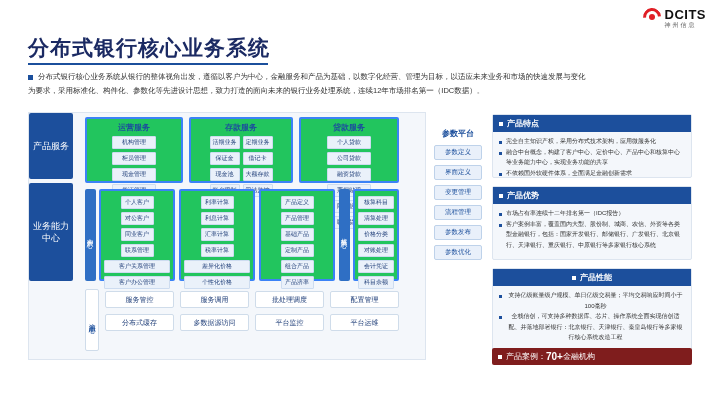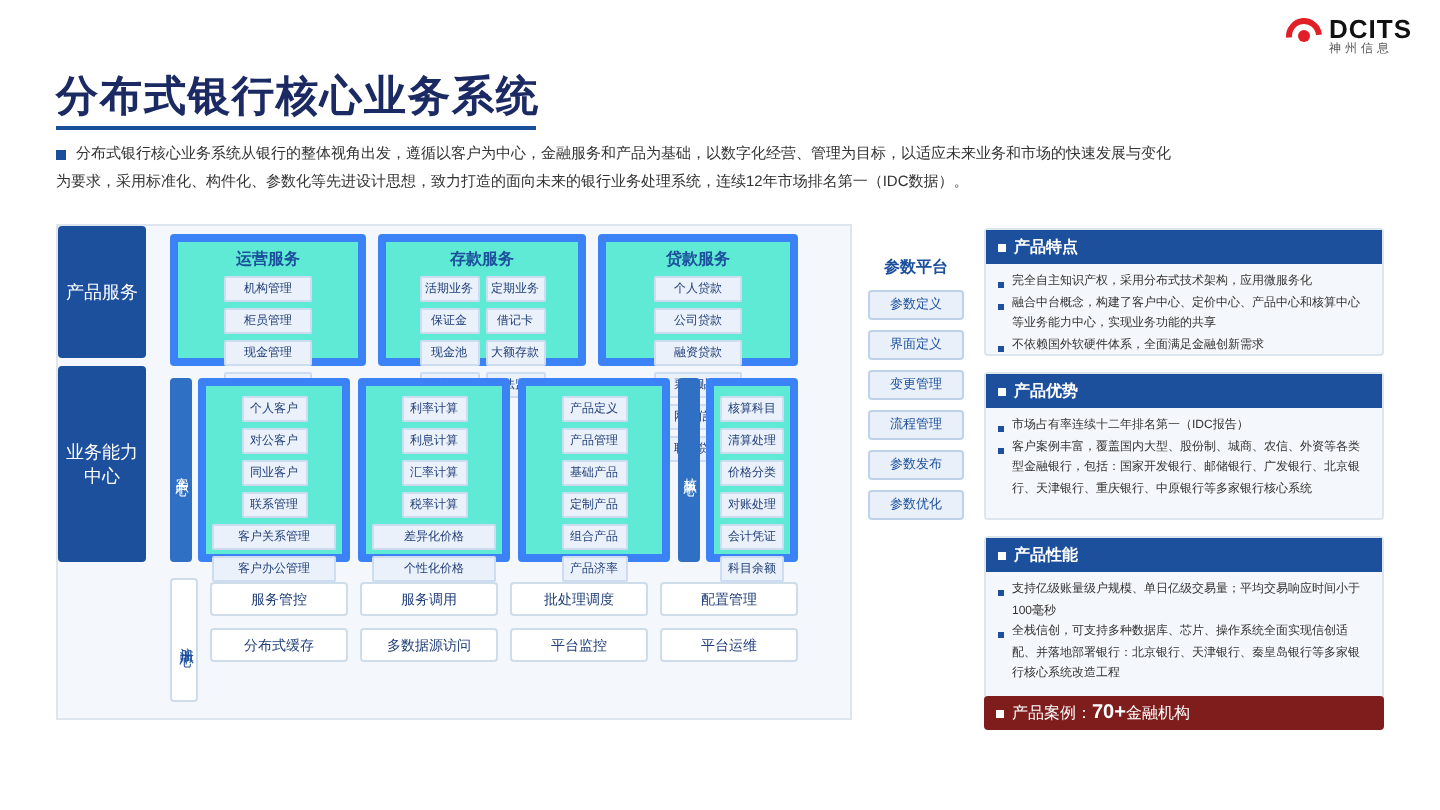--- a/index.html
+++ b/index.html
@@ -3,21 +3,21 @@
 <meta charset="utf-8">
 <style>
   * { box-sizing: border-box; margin:0; padding:0; }
   body {
     width:720px; height:405px; overflow:hidden;
     font-family:"Liberation Sans", sans-serif;
     background:#ffffff; position:relative;
   }
   .topbar { position:absolute; top:0; left:0; width:720px; height:26px;
             background:#ffffff; }
-  .logo { position:absolute; right:14px; top:8px; display:flex; align-items:center; }
+  .logo { position:absolute; right:14px; top:8px; display:flex; align-items:flex-start; }
   .logo-mark { width:18px; height:18px; margin-right:4px; position:relative; }
   .logo-mark .arc {
      position:absolute; width:18px; height:18px; border-radius:50%;
      border:3px solid #e01f26; border-right-color:transparent; border-bottom-color:transparent;
      transform:rotate(40deg);
   }
   .logo-mark .dot { position:absolute; left:6px; top:6px; width:6px; height:6px;
      background:#e01f26; border-radius:50%; }
   .logo-text { line-height:1; }
   .logo-text .en { font-size:13px; font-weight:bold; color:#111; letter-spacing:.5px; }
@@ -34,21 +34,21 @@
 
   
   .arch { position:absolute; left:28px; top:112px; width:398px; height:248px;
           background:#f4f7fb; border:1px solid #dde5ef; }
   .lbl { background:#1c4f9c; color:#fff; font-size:9px; display:flex; align-items:center;
          justify-content:center; text-align:center; line-height:1.35; border-radius:2px; }
   .lbl-prod { position:absolute; top:0; left:0; width:44px; height:66px; }
   .lbl-cap  { position:absolute; top:70px; left:0; width:44px; height:98px; }
   .lbl-tech { position:absolute; top:172px; left:0; width:44px; height:68px; }
 
-  .group { position:absolute; background:#5eead4; border:4px solid #3b82f6; border-radius:2px; }
+  .group { position:absolute; background:#22c55e; border:2px solid #3b82f6; border-radius:2px; }
   .group-title { font-size:8px; color:#1c4f9c; text-align:center; padding-top:3px; font-weight:bold;}
   .cells { display:flex; flex-wrap:wrap; padding:3px; gap:3px; justify-content:center; }
   .cell { background:#eaf1fa; border:1px solid #cddcf0; color:#22407a; font-size:6px;
           height:13px; display:flex; align-items:center; justify-content:center;
           border-radius:1px; } .w44 { width:44px; }
 
   
   .vlbl { position:absolute; background:#2f6fc4; color:#fff; font-size:6.5px; border-radius:2px;
           writing-mode:vertical-rl; text-orientation:upright; display:flex;
           align-items:center; justify-content:center; line-height:1.1; letter-spacing:1px;}
@@ -240,21 +240,21 @@
 <div class="panel" style="top:186px; height:74px;">
   <div class="panel-h">
     <span class="sq"></span><span>产品优势</span>
   </div>
   <ul class="panel-b">
     <li>市场占有率连续十二年排名第一（IDC报告）</li>
     <li>客户案例丰富，覆盖国内大型、股份制、城商、农信、外资等各类型金融银行，包括：国家开发银行、邮储银行、广发银行、北京银行、天津银行、重庆银行、中原银行等多家银行核心系统</li>
   </ul>
 </div>
 
-<div class="panel" style="top:268px; height:84px;">
+<div class="panel" style="top:268px; height:84px;text-align:center;">
   <div class="panel-h">
     <span class="sq"></span><span>产品性能</span>
   </div>
   <ul class="panel-b">
     <li>支持亿级账量级户规模、单日亿级交易量；平均交易响应时间小于100毫秒</li>
     <li>全栈信创，可支持多种数据库、芯片、操作系统全面实现信创适配、并落地部署银行：北京银行、天津银行、秦皇岛银行等多家银行核心系统改造工程</li>
   </ul>
 </div>
 
 <div class="case">

